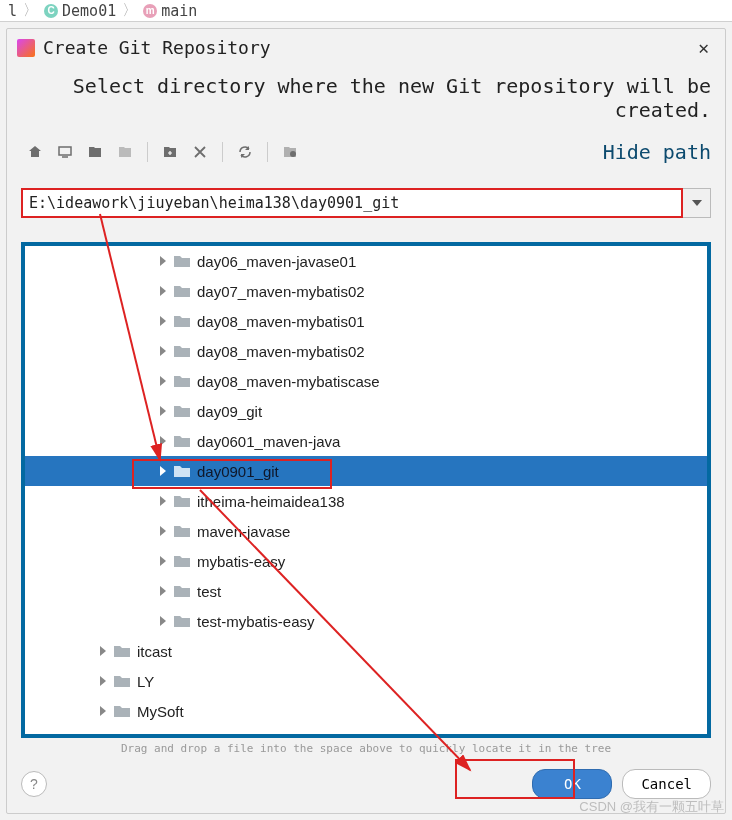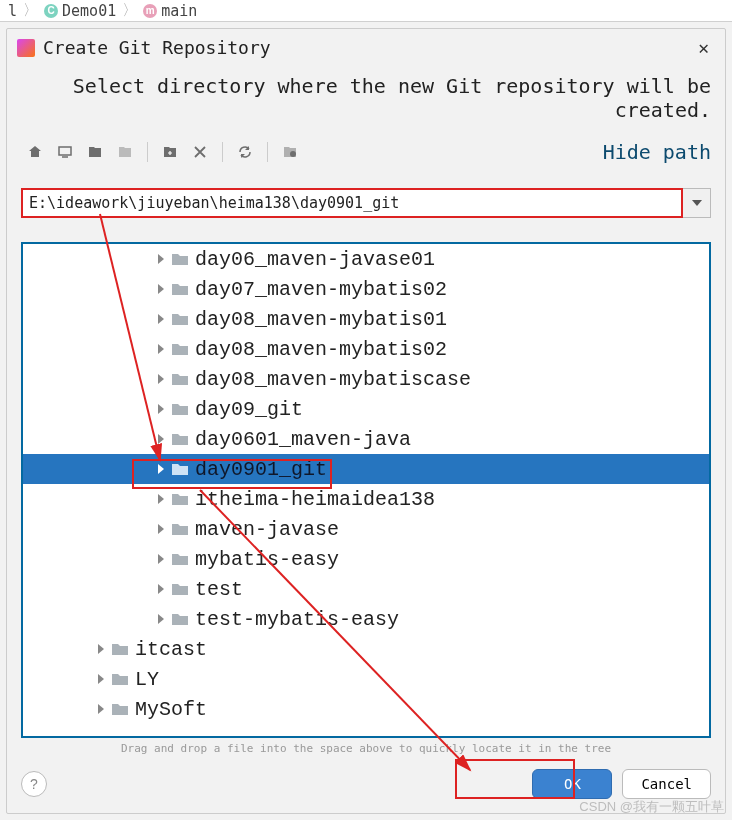--- a/index.html
+++ b/index.html
@@ -111,25 +111,25 @@
     border: 1px solid #bbb;
     border-left: none;
     background: #f0f0f0;
     display: flex; align-items: center; justify-content: center;
     cursor: pointer;
     color: #555;
   }
   .tree {
     flex: 1;
     margin: 4px 14px 2px;
-    border: 2px solid #0369a1;
+    border: 4px solid #0369a1;
     background: #fff;
     overflow: auto;
-    font-family: Liberation Mono, monospace;
-    font-size: 20px;
+    font-family: Liberation Sans, sans-serif;
+    font-size: 15px;
   }
   .tree-row {
     display: flex;
     align-items: center;
     height: 30px;
     white-space: nowrap;
     cursor: pointer;
     color: #222;
   }
   .tree-row.selected {
@@ -175,21 +175,21 @@
     background: #fff;
   }
   .btn {
     min-width: 80px;
     padding: 6px 18px;
     border: 1px solid #bbb;
     background: #fff;
     font-family: monospace;
     font-size: 14px;
     cursor: pointer;
-    border-radius: 6px;
+    border-radius: 13px;
   }
   .btn.primary {
     background: #3b82d0;
     color: #fff;
     border-color: #2f6cb0;
   }
   .highlight-box {
     border: 2px solid #d22;
     position: absolute;
     pointer-events: none;

